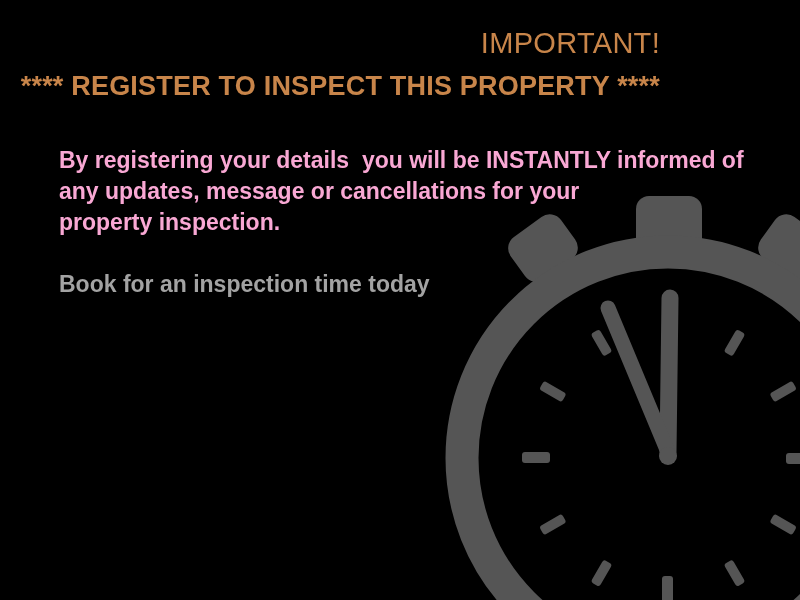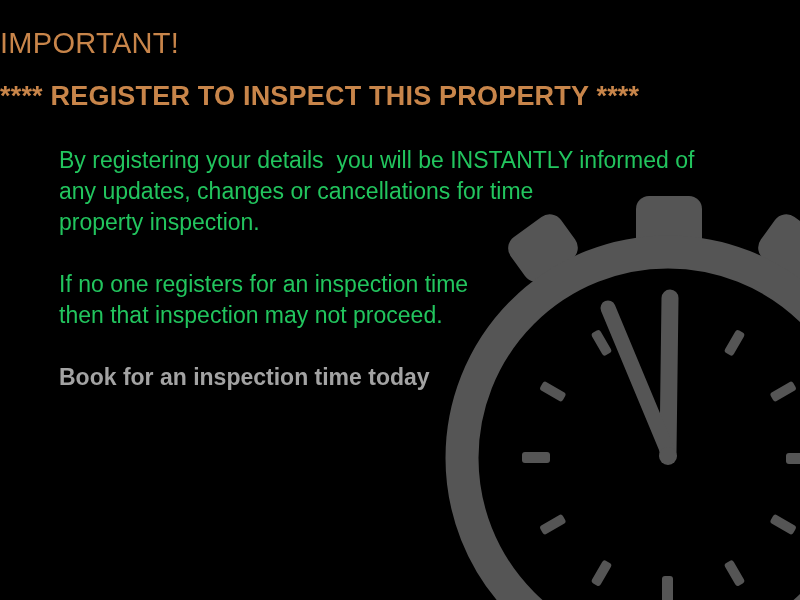--- a/index.html
+++ b/index.html
@@ -26,33 +26,33 @@
     height: 600px;
     pointer-events: none;
   }
 
   
   .heading-block {
     position: absolute;
     left: 0;
     top: 26px;
     width: 660px;
-    text-align: left;
+    text-align: right;
   }
   #title-important {
     display: block;
     color: #C8854A;
     font-size: 29px;
     font-weight: 400;
     letter-spacing: 0.3px;
     line-height: 34px;
   }
   #title-register {
     display: block;
-    margin-top: 20px;
+    margin-top: 10px;
     color: #C8854A;
     font-size: 27px;
     font-weight: 700;
     letter-spacing: 0.2px;
     line-height: 32px;
   }
 
   
   #body-copy {
     position: absolute;
@@ -62,23 +62,23 @@
   }
   .para {
     margin: 0;
     padding: 0;
   }
   .para + .para {
     margin-top: 31px;
   }
   .line {
     display: block;
-    color: #22c55e;
+    color: #f9a8d4;
     font-size: 23px;
-    font-weight: 400;
+    font-weight: 700;
     line-height: 31px;
     white-space: pre;
   }
   .line.accent {
     color: #a3a3a3;
     font-weight: 700;
   }
 </style>
 </head>
 <body>
@@ -120,28 +120,24 @@
 
   <div class="heading-block">
     <span id="title-important">IMPORTANT!</span>
     <span id="title-register">****  REGISTER TO INSPECT THIS PROPERTY ****</span>
   </div>
 
   <div id="body-copy">
 
     <div class="para">
       <span class="line">By registering your details  you will be INSTANTLY informed of</span>
-      <span class="line">any updates, changes or cancellations for time</span>
+      <span class="line">any updates, message or cancellations for your</span>
       <span class="line">property inspection.</span>
     </div>
 
-    <div class="para">
-      <span class="line">If no one registers for an inspection time</span>
-      <span class="line">then that inspection may not proceed.</span>
-    </div>
 
     <div class="para">
       <span class="line accent">Book for an inspection time today</span>
     </div>
 
   </div>
 
 </div>
 
 </body></html>

